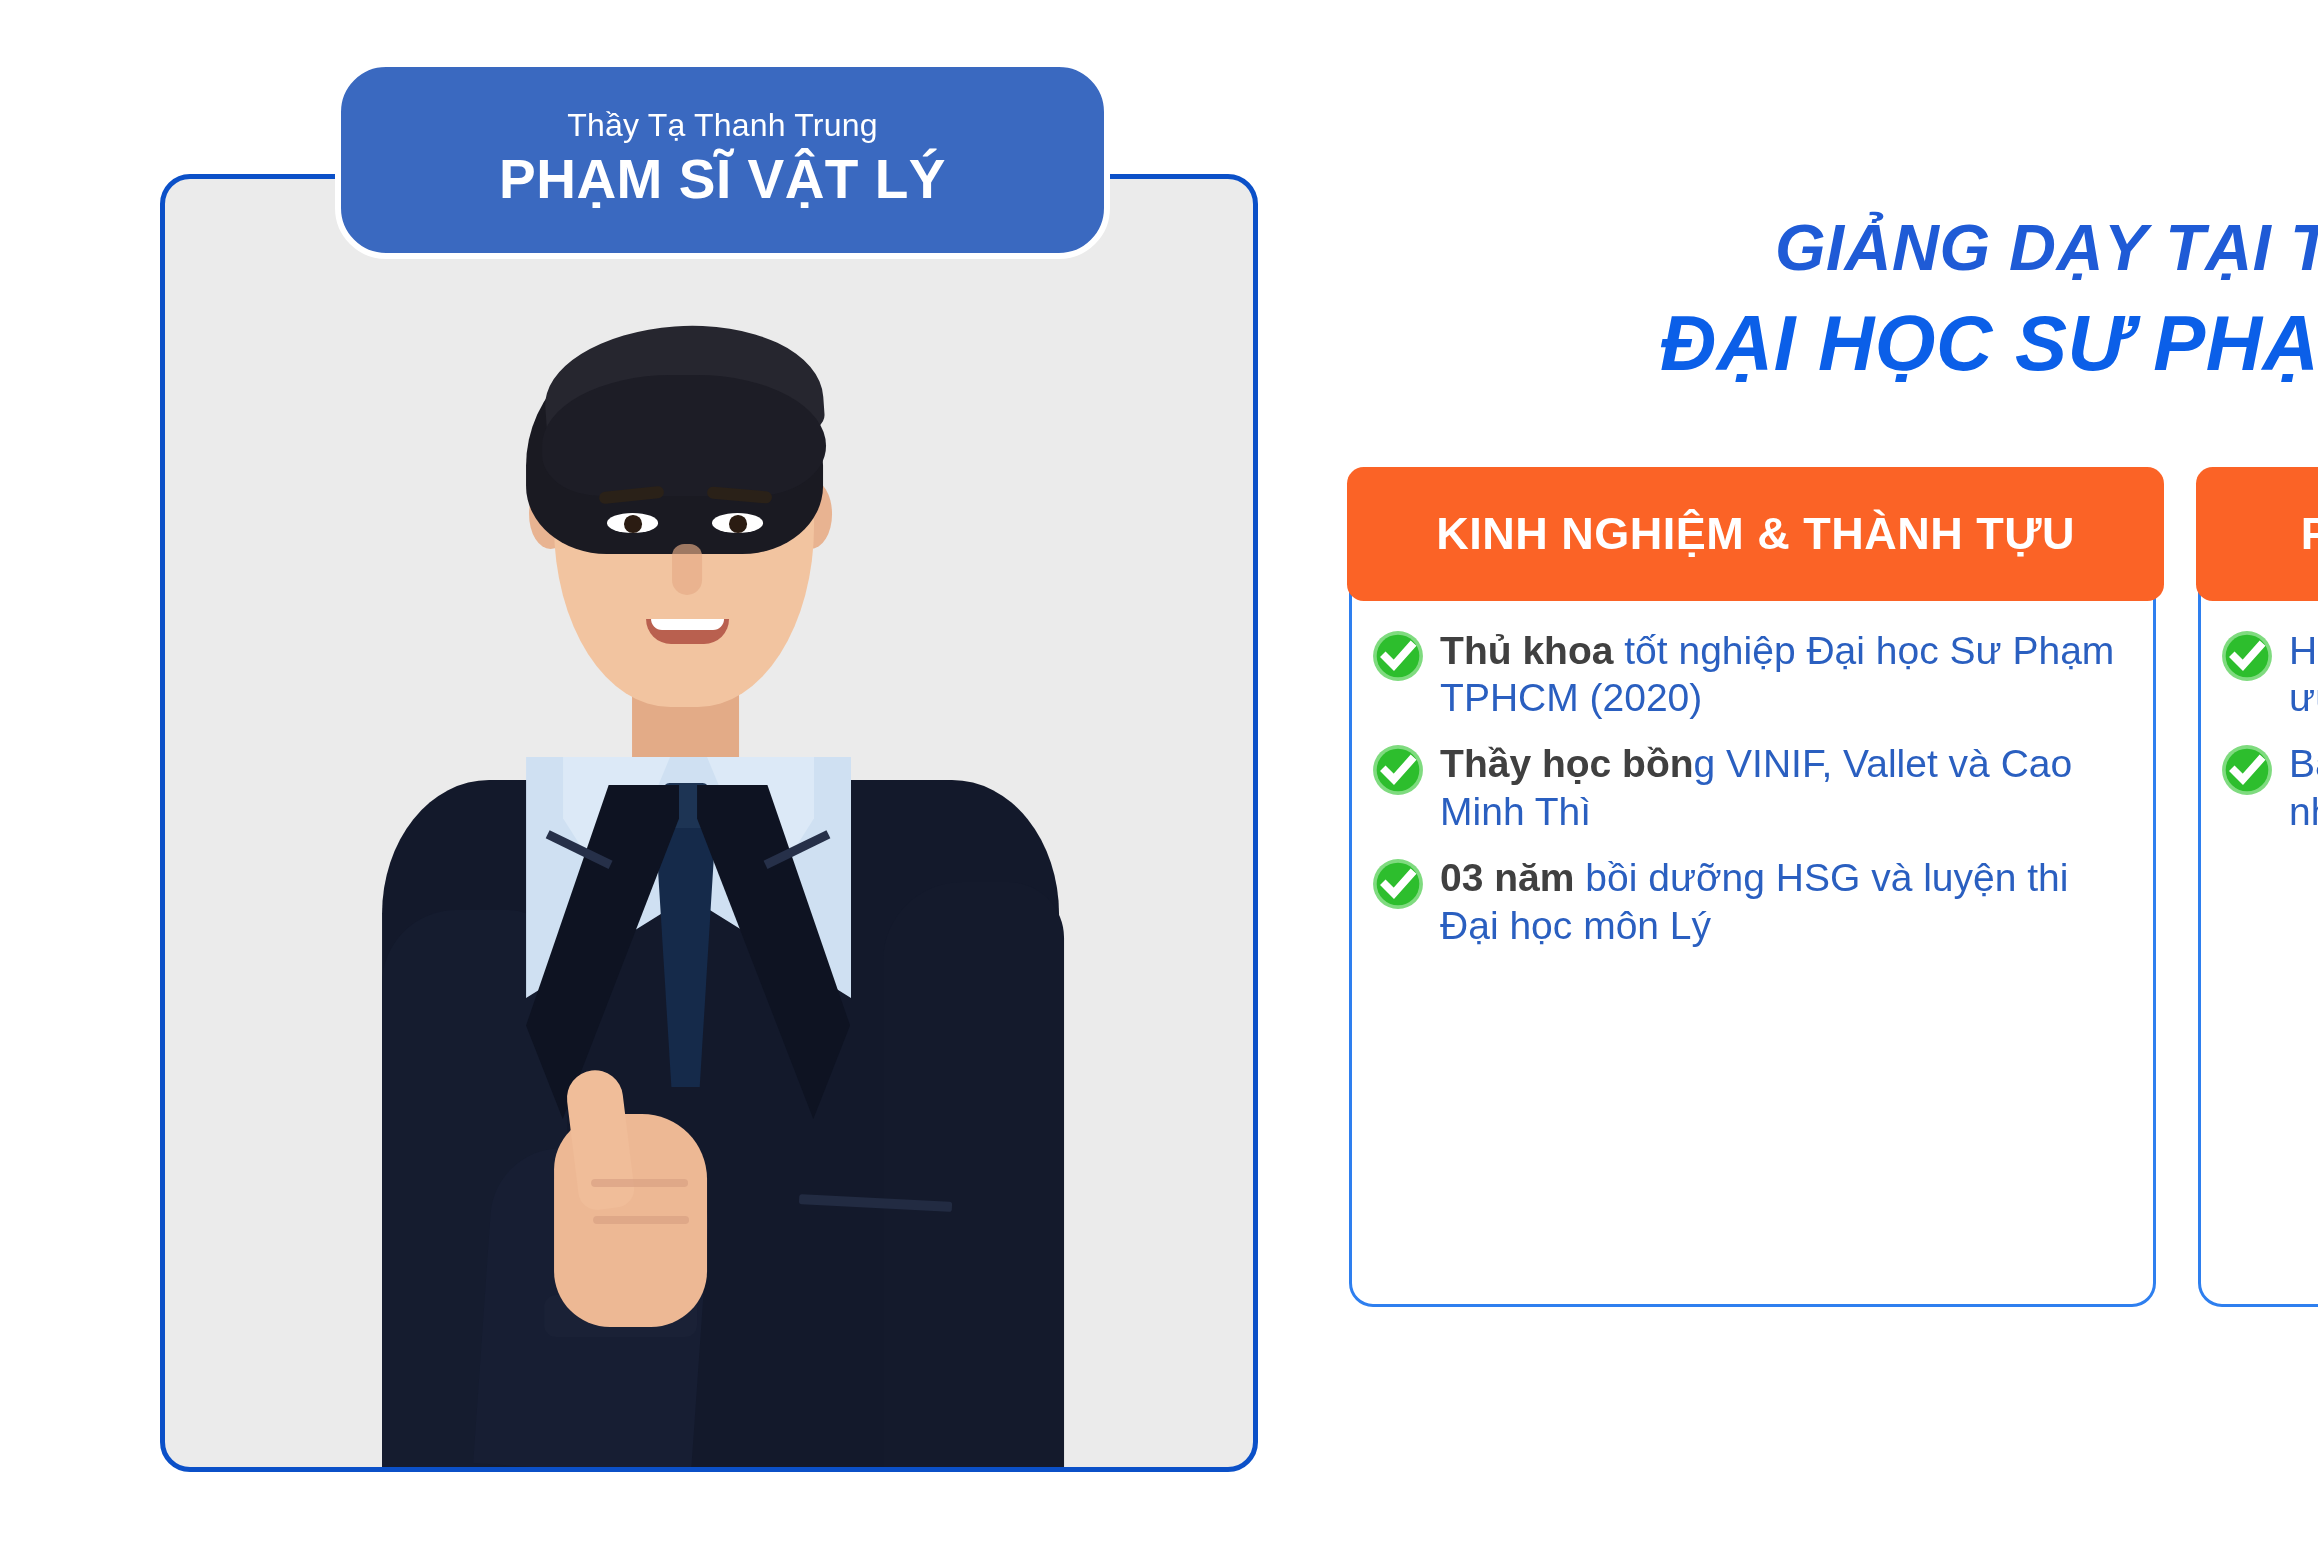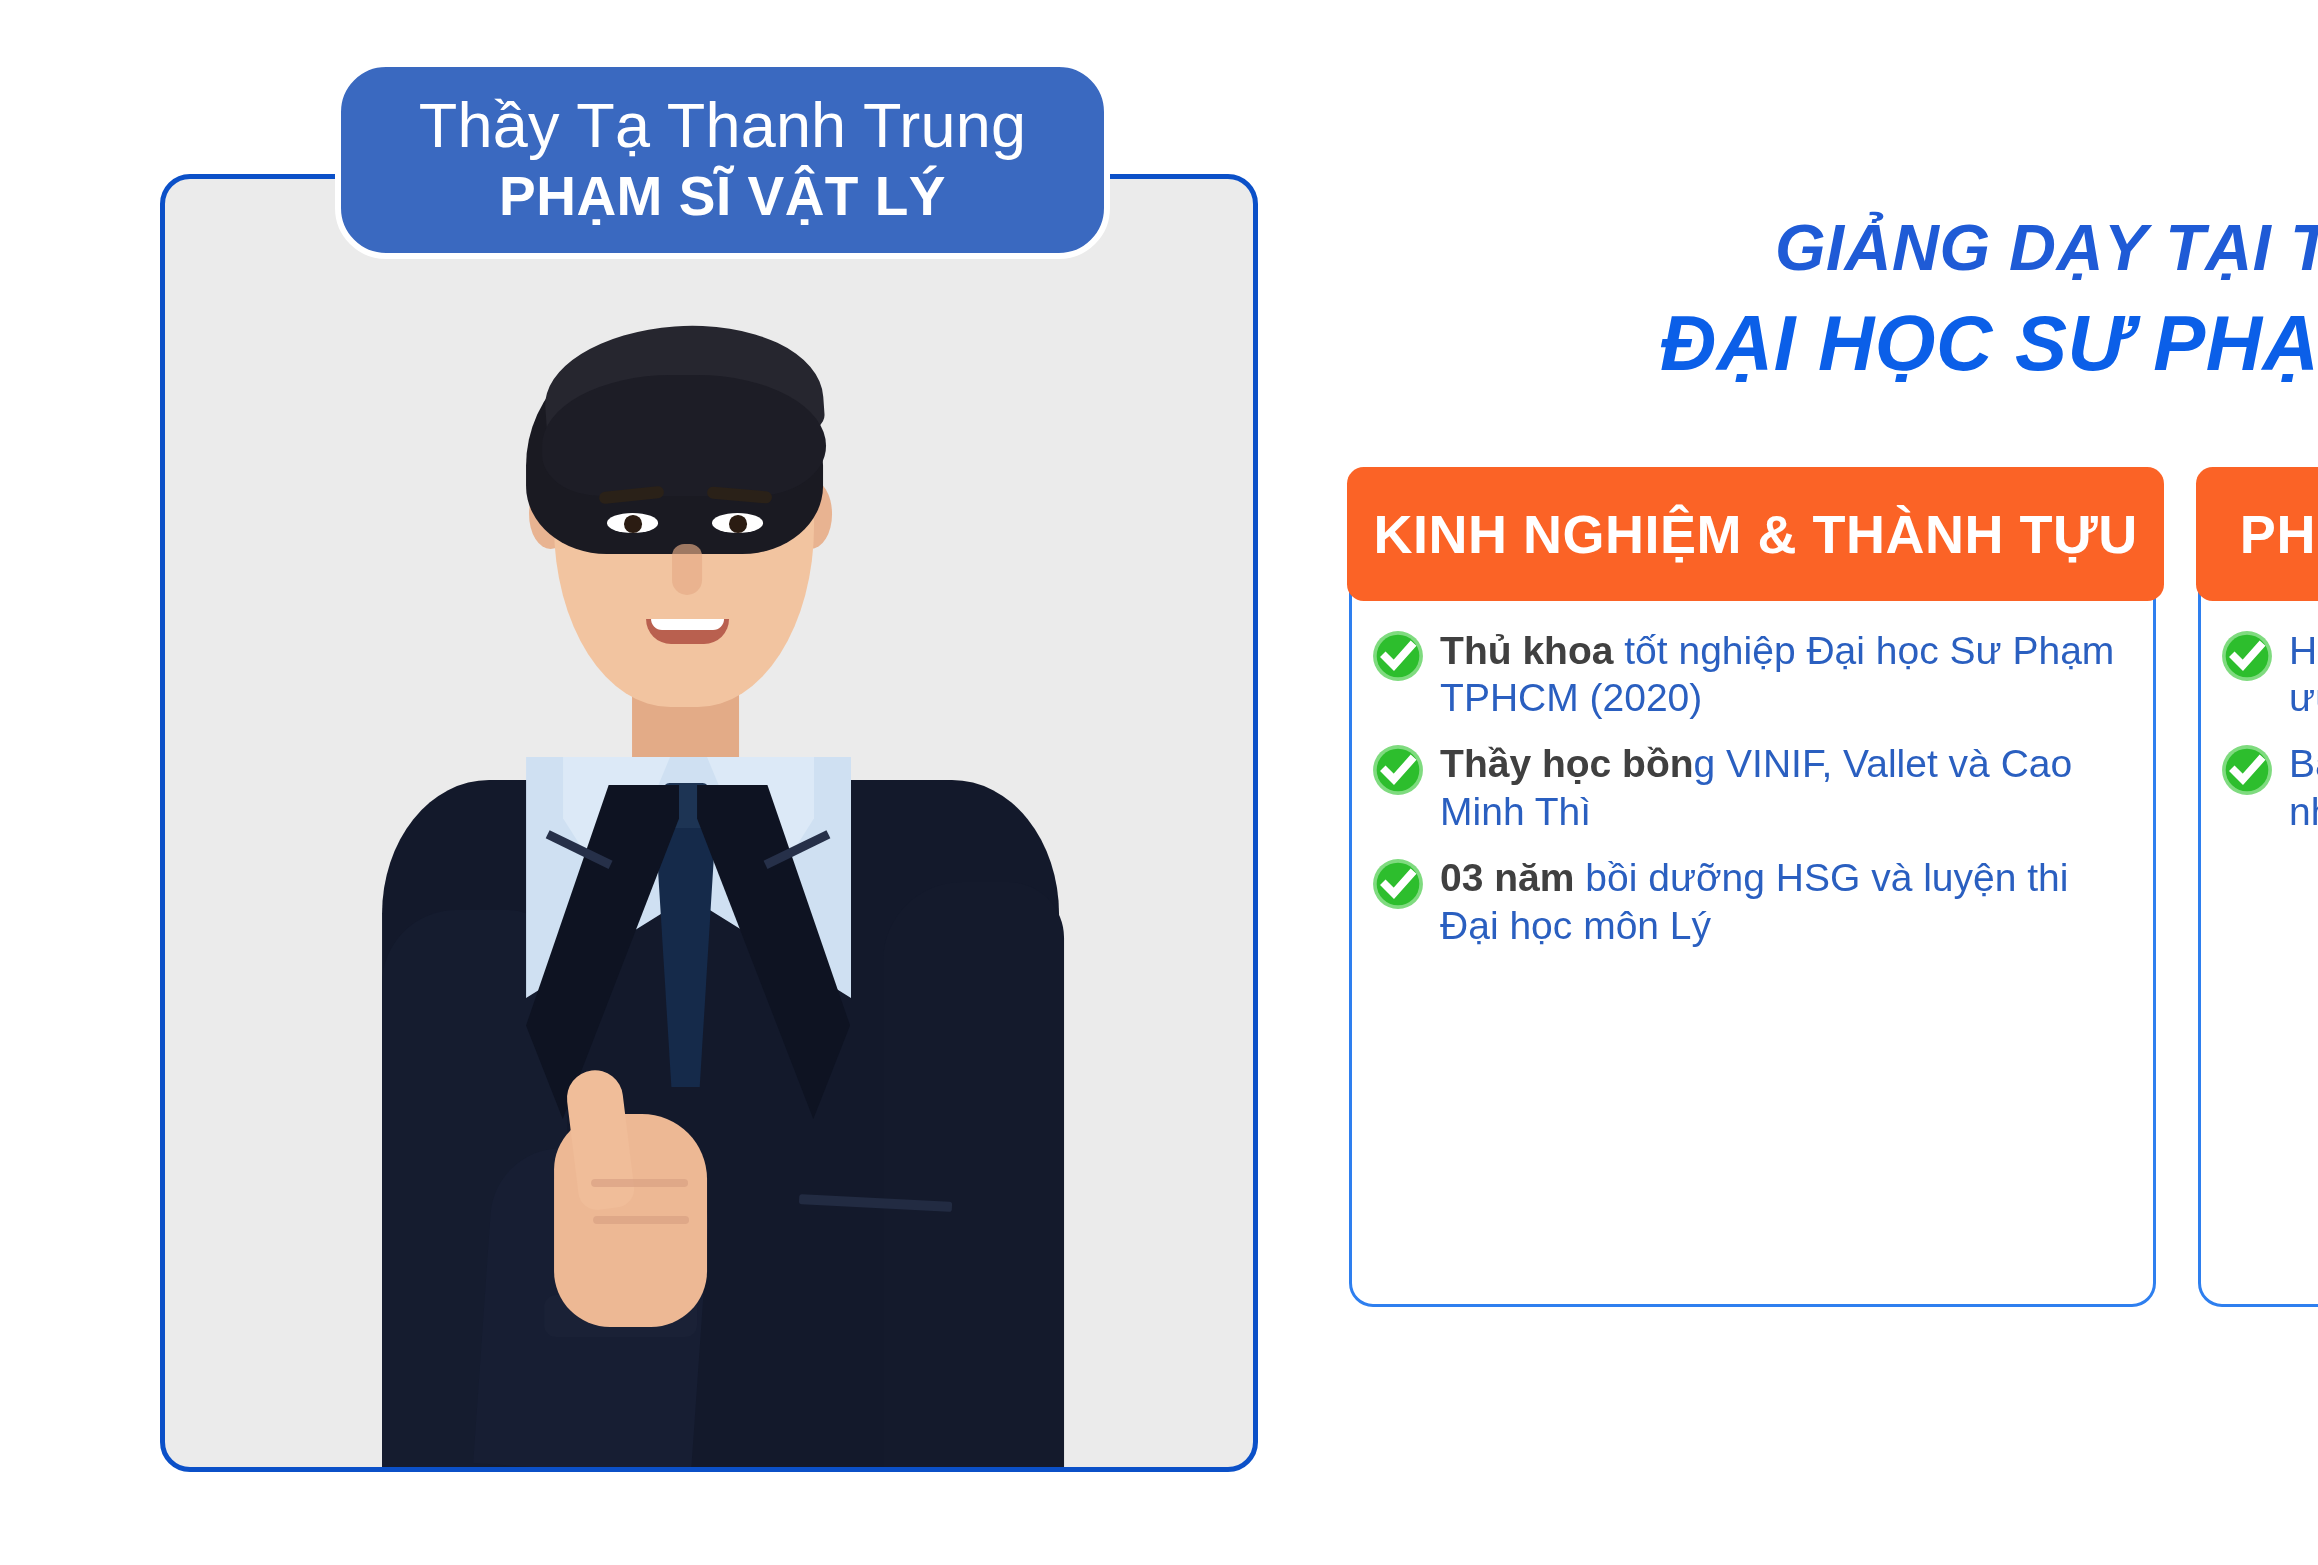--- a/index.html
+++ b/index.html
@@ -127,21 +127,21 @@
     left: 335px; top: 61px;
     width: 775px; height: 198px;
     background: #3a69c0;
     border: 6.5px solid #ffffff;
     border-radius: 51px;
     display: flex; flex-direction: column;
     align-items: center; justify-content: center;
     color: #ffffff;
     z-index: 5;
   }
-  .name-badge .line1 { font-size: 63px; font-weight: 400; letter-spacing: 0.2px; line-height: 1.1; text-align: center; }
+  .name-badge .line1 { font-size: 32px; font-weight: 400; letter-spacing: 0.2px; line-height: 1.1; text-align: center; }
   .name-badge .line2 { font-size: 55px; font-weight: 700; letter-spacing: 0.5px; line-height: 1.15; margin-top: 4.6px; }
 
   
   .right-col { position: absolute; left: 1345px; top: 0; width: 1785px; height: 1565px; }
 
   .heading { position: absolute; left: 0; top: 209px; width: 1669px; text-align: center; }
   .heading .h-line1 {
     font-size: 65px; font-weight: 700; font-style: italic;
     color: #1f5bd6; letter-spacing: 0.5px; line-height: 1.2;
   }
@@ -164,21 +164,21 @@
   .card-b { left: 849px; width: 821px; }
 
   .card-header {
     position: absolute;
     left: -4.6px; top: -3.7px;
     height: 134px;
     background: #fb6326;
     border-radius: 16.7px;
     display: flex; align-items: center; justify-content: center;
     color: #ffffff;
-    font-size: 54px; font-weight: 700; letter-spacing: 0.5px;
+    font-size: 45px; font-weight: 700; letter-spacing: 0.5px;
     white-space: nowrap;
     z-index: 3;
   }
   .card-a .card-header { width: 817px; }
   .card-b .card-header { width: 830px; }
 
   .bullets { padding: 16.7px 21.3px 0 20.4px; }
   .bullet { display: flex; align-items: flex-start; margin-bottom: 18.5px; }
   .check-icon {
     flex: 0 0 auto;

